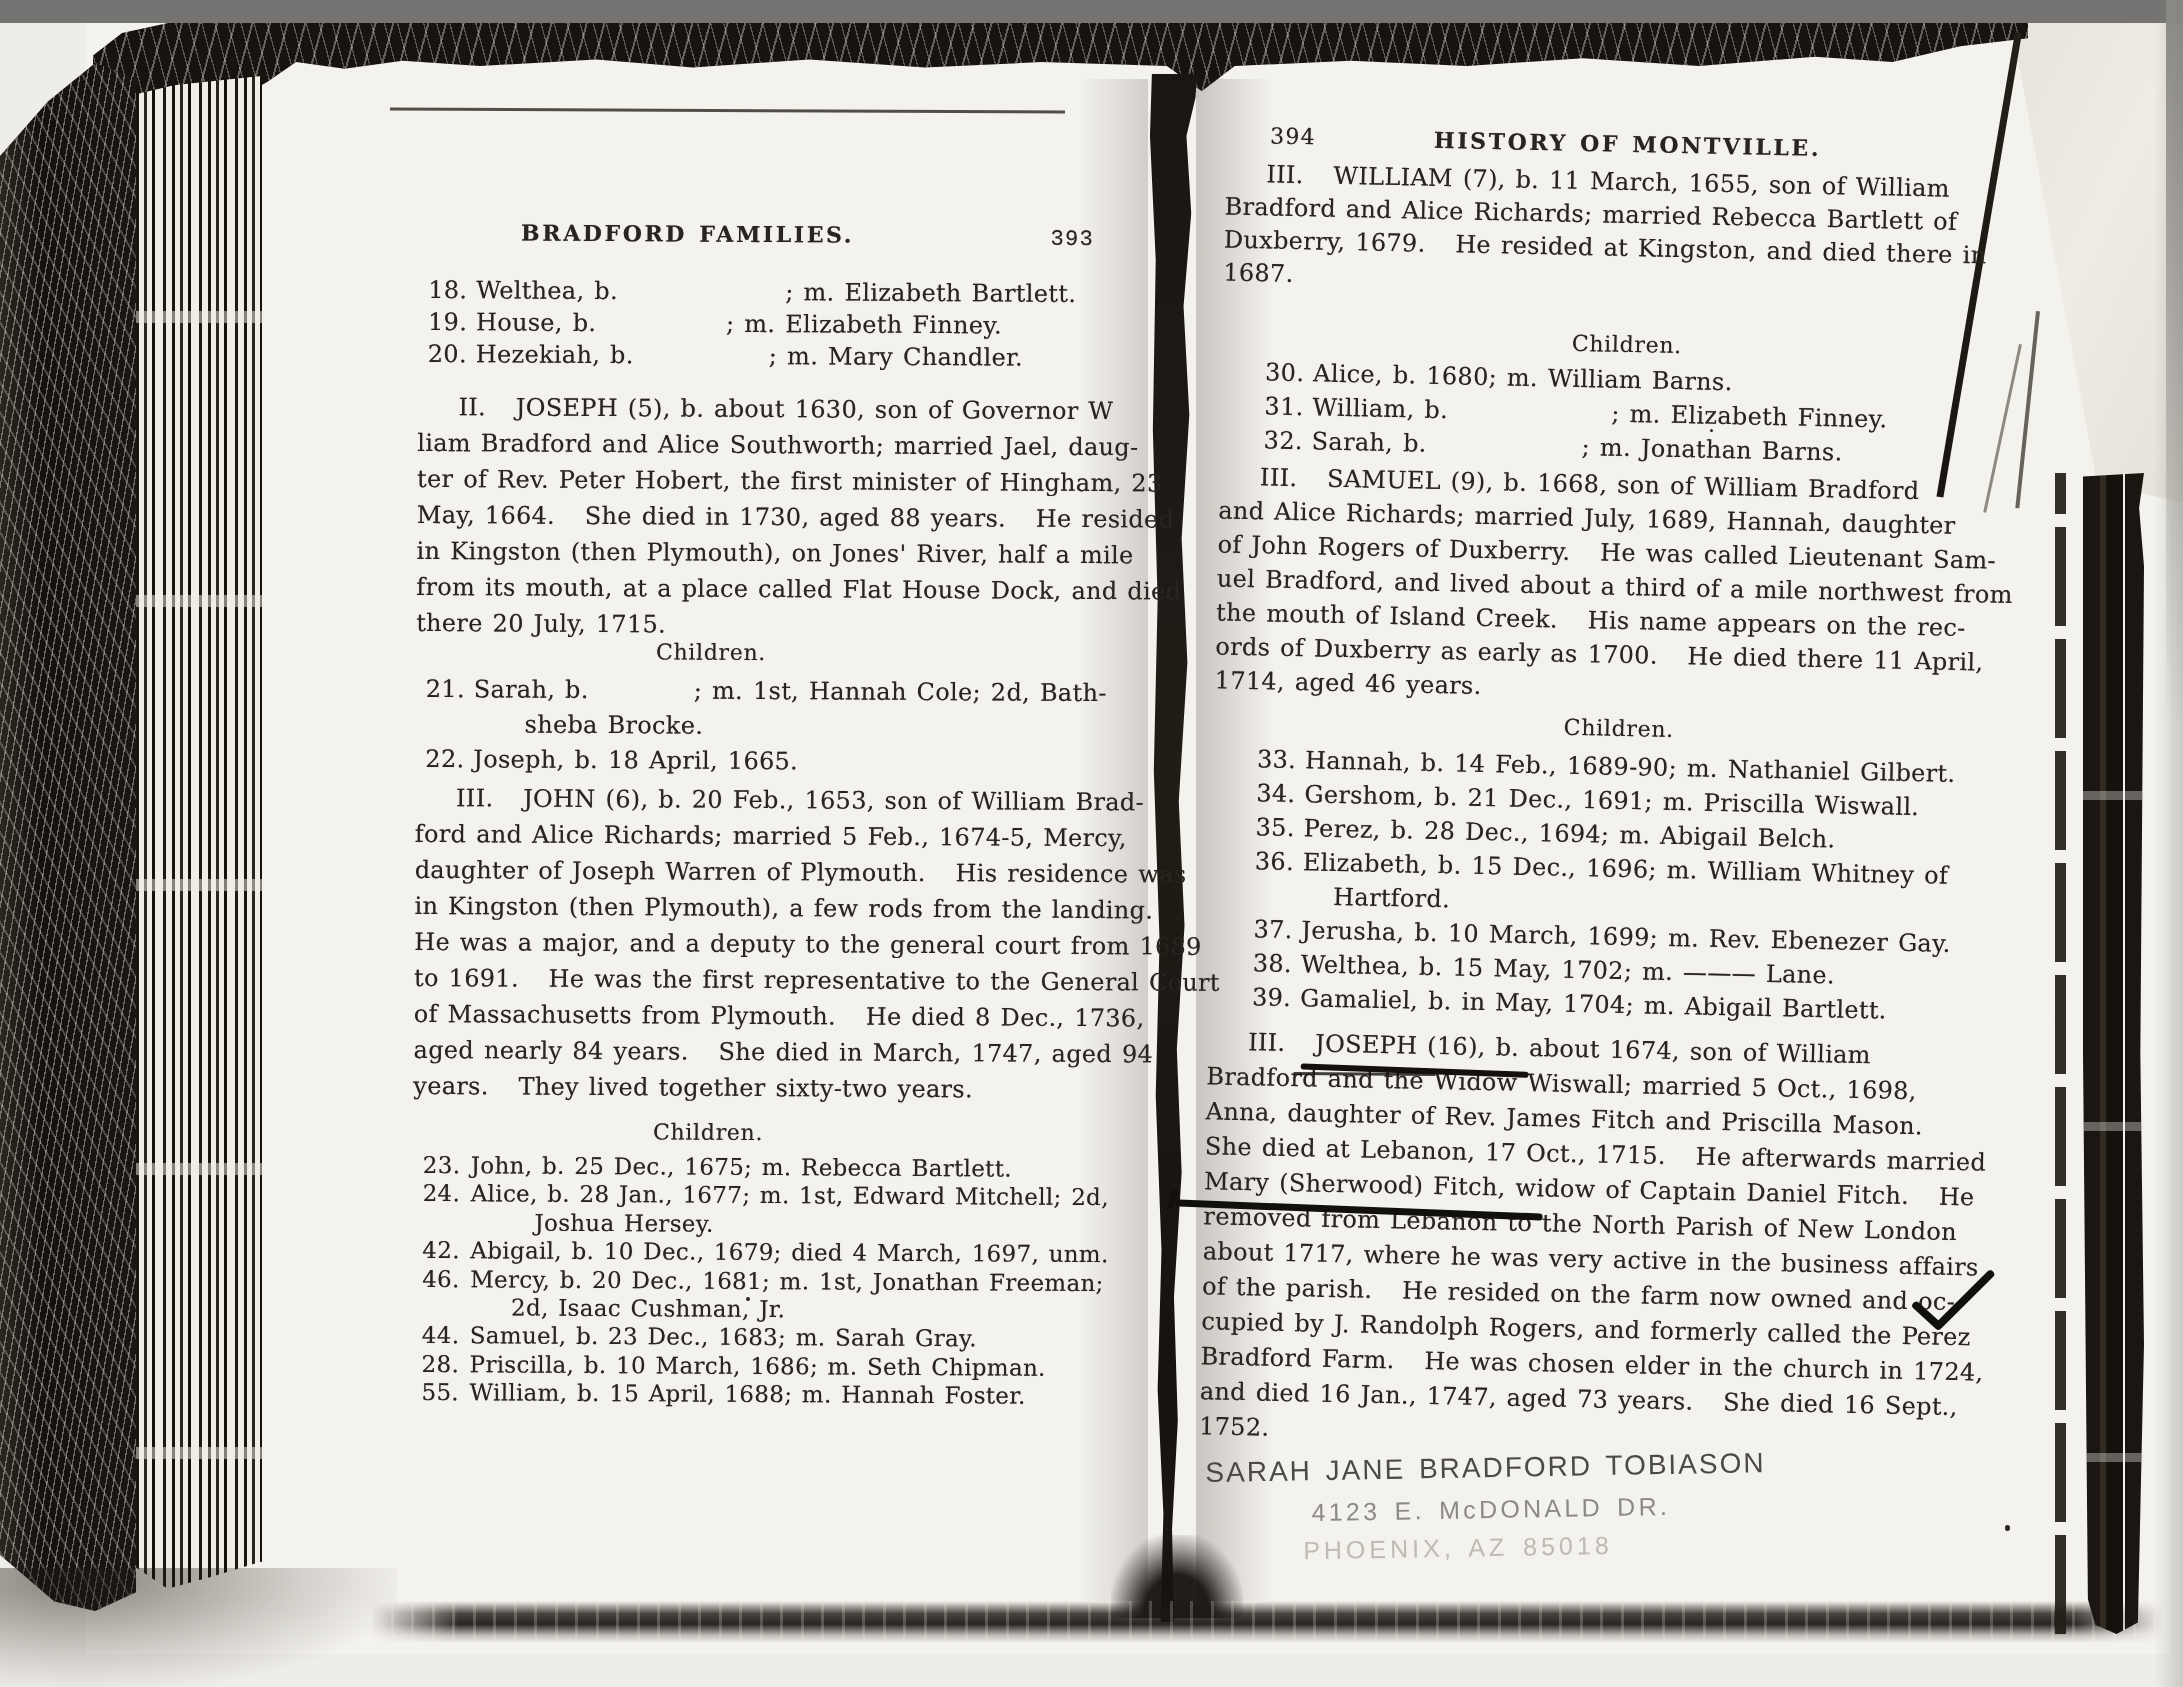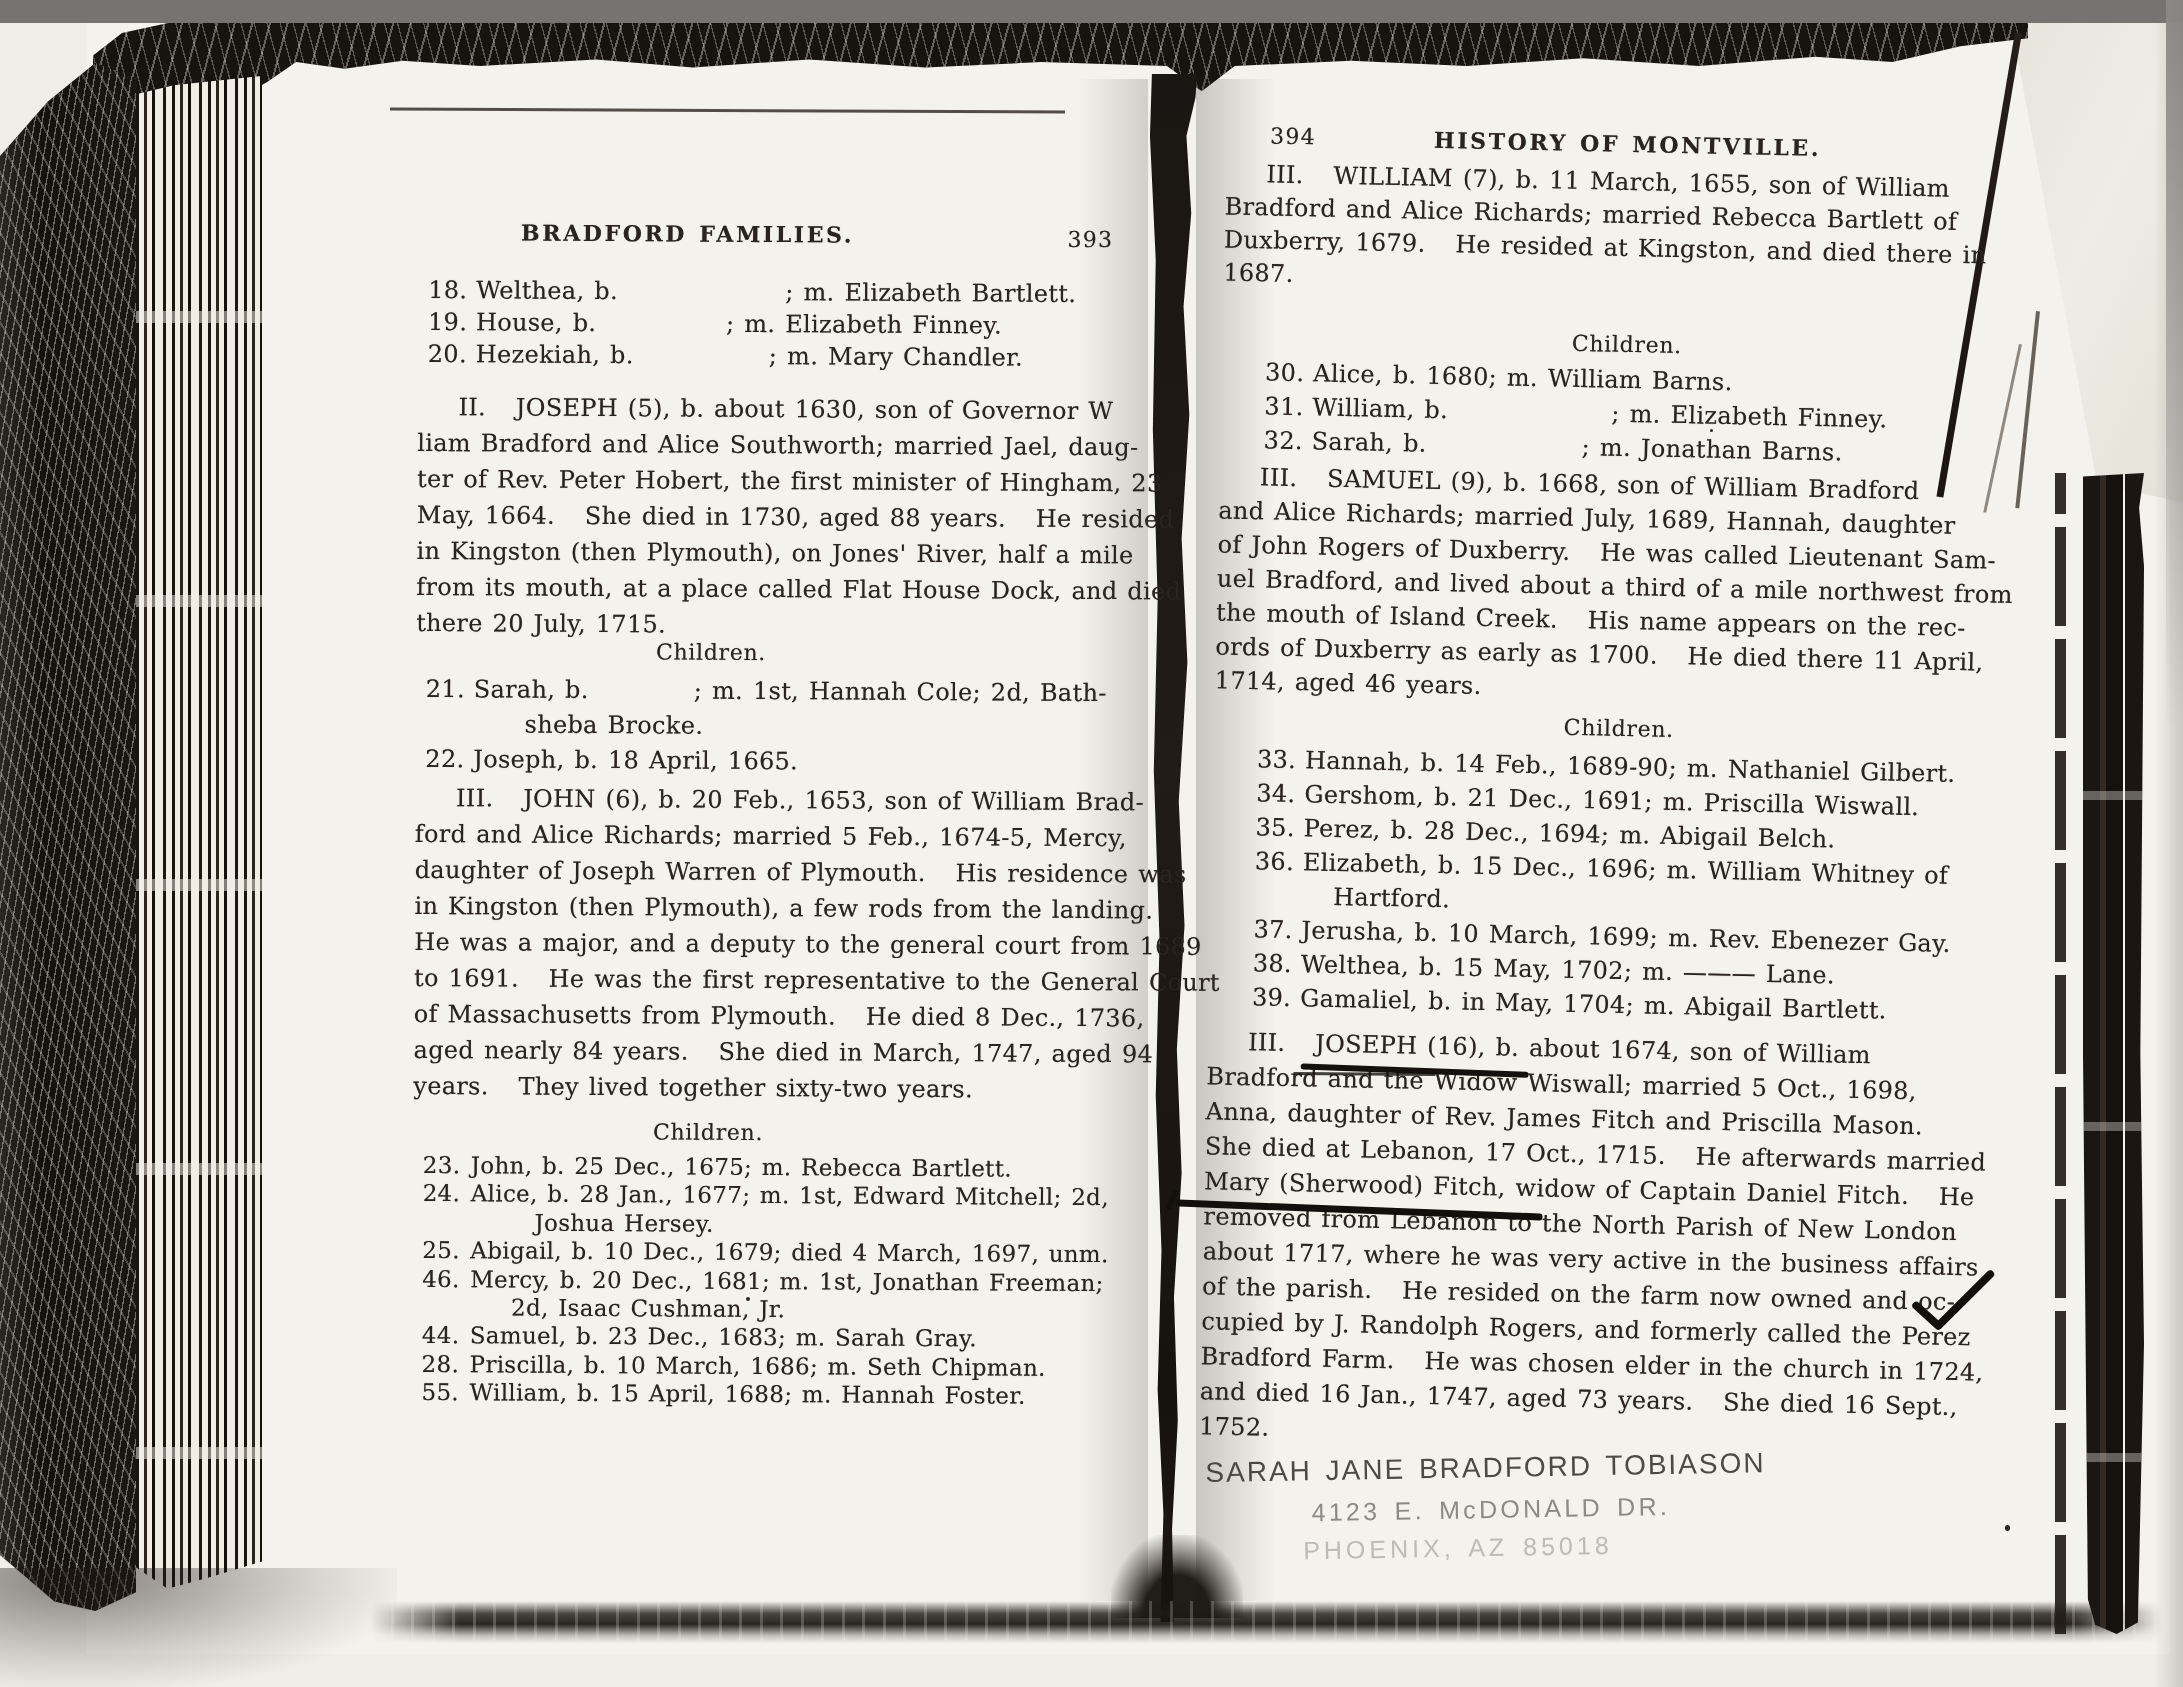--- a/index.html
+++ b/index.html
@@ -94,21 +94,21 @@
   .pgnum { font-size:22px; letter-spacing:1.3px; }
   .chead { font-size:22px; letter-spacing:0.7px; }
 
   .line { height:var(--rh); white-space:pre; }
   .para .line:first-child { text-indent:41px; }
   .row { position:relative; height:var(--rh); white-space:pre; }
   .row .num { display:inline-block; width:48px; }
   .row .sp { position:absolute; top:0; white-space:pre; }
 
   .lp-head { left:93px; top:218px; width:662px; }
-  .lp-num  { left:804px; top:222px; }
+  .lp-num  { left:787px; top:222px;font-family:Liberation Mono, monospace; }
   .lp-g1 { left:165px; top:275px;  --rh:32px; }
   .lp-p1 { left:155px; top:392px;  --rh:36px; width:847px; }
   .lp-ch1{ left:119px; top:637px;  width:662px; }
   .lp-g2 { left:165px; top:674px; --rh:35px; }
   .lp-p2 { left:155px; top:783px; --rh:36px; width:847px; }
   .lp-ch2{ left:119px; top:1117px; width:662px; }
   .lp-g3 { left:165px; top:1151px; --rh:28.4px; font-size:23px; }
 
   .rp-num  { left:69px; top:122px; }
   .rp-head { left:46px;  top:122px; width:761px; }
@@ -195,21 +195,21 @@
         <div class="line">to 1691.   He was the first representative to the General Court</div>
         <div class="line">of Massachusetts from Plymouth.   He died 8 Dec., 1736,</div>
         <div class="line">aged nearly 84 years.   She died in March, 1747, aged 94</div>
         <div class="line">years.   They lived together sixty-two years.</div>
       </div>
     <div class="blk lp-ch2 center chead">Children.</div>
     <div class="blk lp-g3 rows">
         <div class="row"><span class="num">23.</span><span class="txt">John, b. 25 Dec., 1675; m. Rebecca Bartlett.</span></div>
         <div class="row"><span class="num">24.</span><span class="txt">Alice, b. 28 Jan., 1677; m. 1st, Edward Mitchell; 2d,</span></div>
         <div class="row"><span class="txt" style="margin-left: 112px;">Joshua Hersey.</span></div>
-        <div class="row"><span class="num">25.</span><span class="txt">Abigail, b. 10 Dec., 1679; died 4 March, 1697, unm.</span></div>
+        <div class="row"><span class="num">42.</span><span class="txt">Abigail, b. 10 Dec., 1679; died 4 March, 1697, unm.</span></div>
         <div class="row"><span class="num">46.</span><span class="txt">Mercy, b. 20 Dec., 1681; m. 1st, Jonathan Freeman;</span></div>
         <div class="row"><span class="txt" style="margin-left: 89px;">2d, Isaac Cushman, Jr.</span></div>
         <div class="row"><span class="num">44.</span><span class="txt">Samuel, b. 23 Dec., 1683; m. Sarah Gray.</span></div>
         <div class="row"><span class="num">28.</span><span class="txt">Priscilla, b. 10 March, 1686; m. Seth Chipman.</span></div>
         <div class="row"><span class="num">55.</span><span class="txt">William, b. 15 April, 1688; m. Hannah Foster.</span></div>
       </div>
   </div>
 
   <div class="page page-right">
     <div class="blk rp-num pgnum">394</div>

